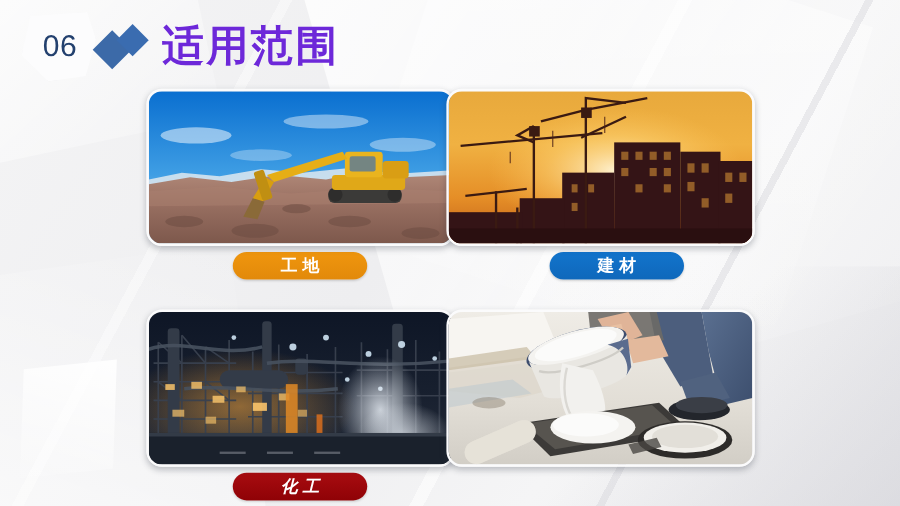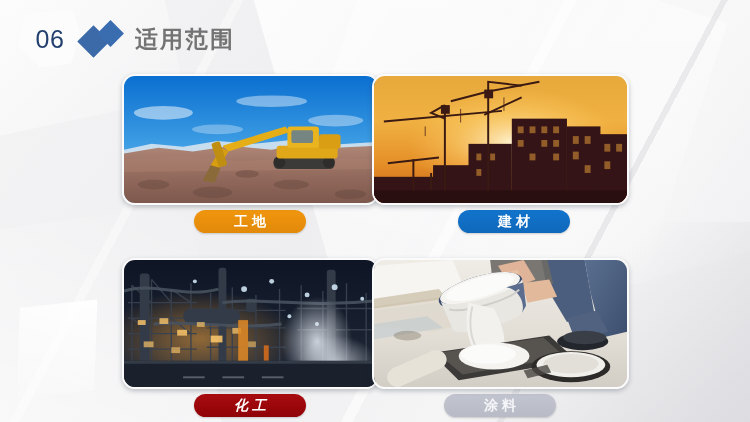--- a/index.html
+++ b/index.html
@@ -83,21 +83,21 @@
     padding-left:2px;
   }
   .diamonds {
     position:relative; width:46px; height:40px;
     margin-left:1px; margin-right:8px; flex:0 0 auto;
   }
   .dia { position:absolute; transform:rotate(45deg); }
   .dia-a { width:23px; height:23px; background:#3c6aa8; left:1px; top:11px; }
   .dia-b { width:19px; height:19px; background:#3a6cb0; left:20px; top:5px; }
   .title {
-    font-size:23px; font-weight:bold; color:#737373;
+    font-size:35px; font-weight:bold; color:#6d28d9;
     letter-spacing:2px; line-height:1;
     font-family:"DejaVu Sans","Liberation Sans",sans-serif;
     white-space:nowrap;
   }
 
   
   .grid {
     position:absolute; left:0; top:74px;
     width:750px; z-index:4;
   }
@@ -424,17 +424,16 @@
           <ellipse cx="200" cy="107" rx="28" ry="10" fill="#e2dfd8"></ellipse>
 
           <g transform="rotate(-24 48 112)">
             <rect x="12" y="100" width="64" height="20" rx="10" fill="#efece4"></rect>
             <rect x="12" y="100" width="64" height="20" rx="10" fill="#ddd8cc" opacity=".5"></rect>
           </g>
           <path d="M152 114 L176 108 L180 116 L156 122 Z" fill="#4a4743" opacity=".8"></path>
           <ellipse cx="34" cy="78" rx="14" ry="5" fill="#8a7f6e" opacity=".45"></ellipse>
         </svg>
       </div>
-      <div class="pill pill-grey">涂料</div>
     </div>
 
   </div>
 </div>
 
 </body></html>

